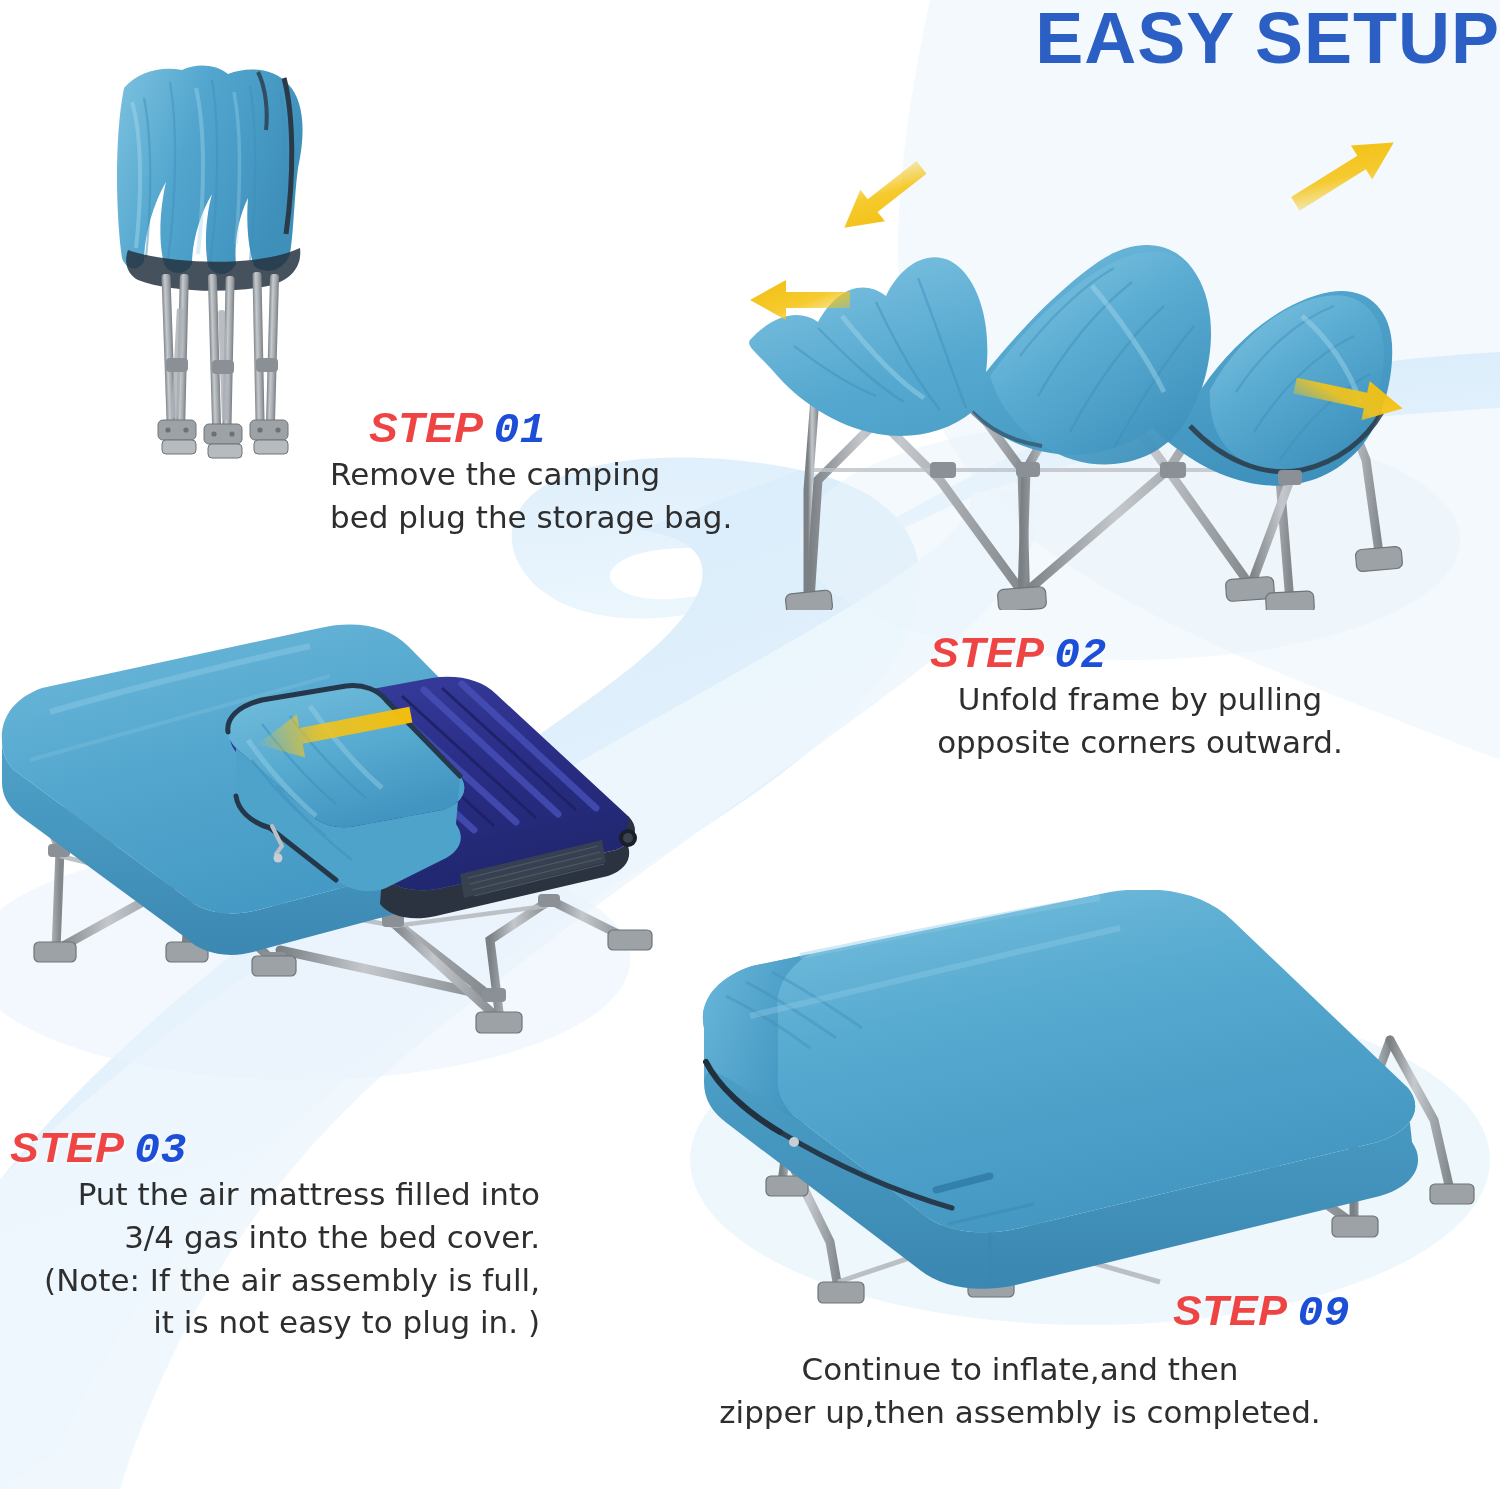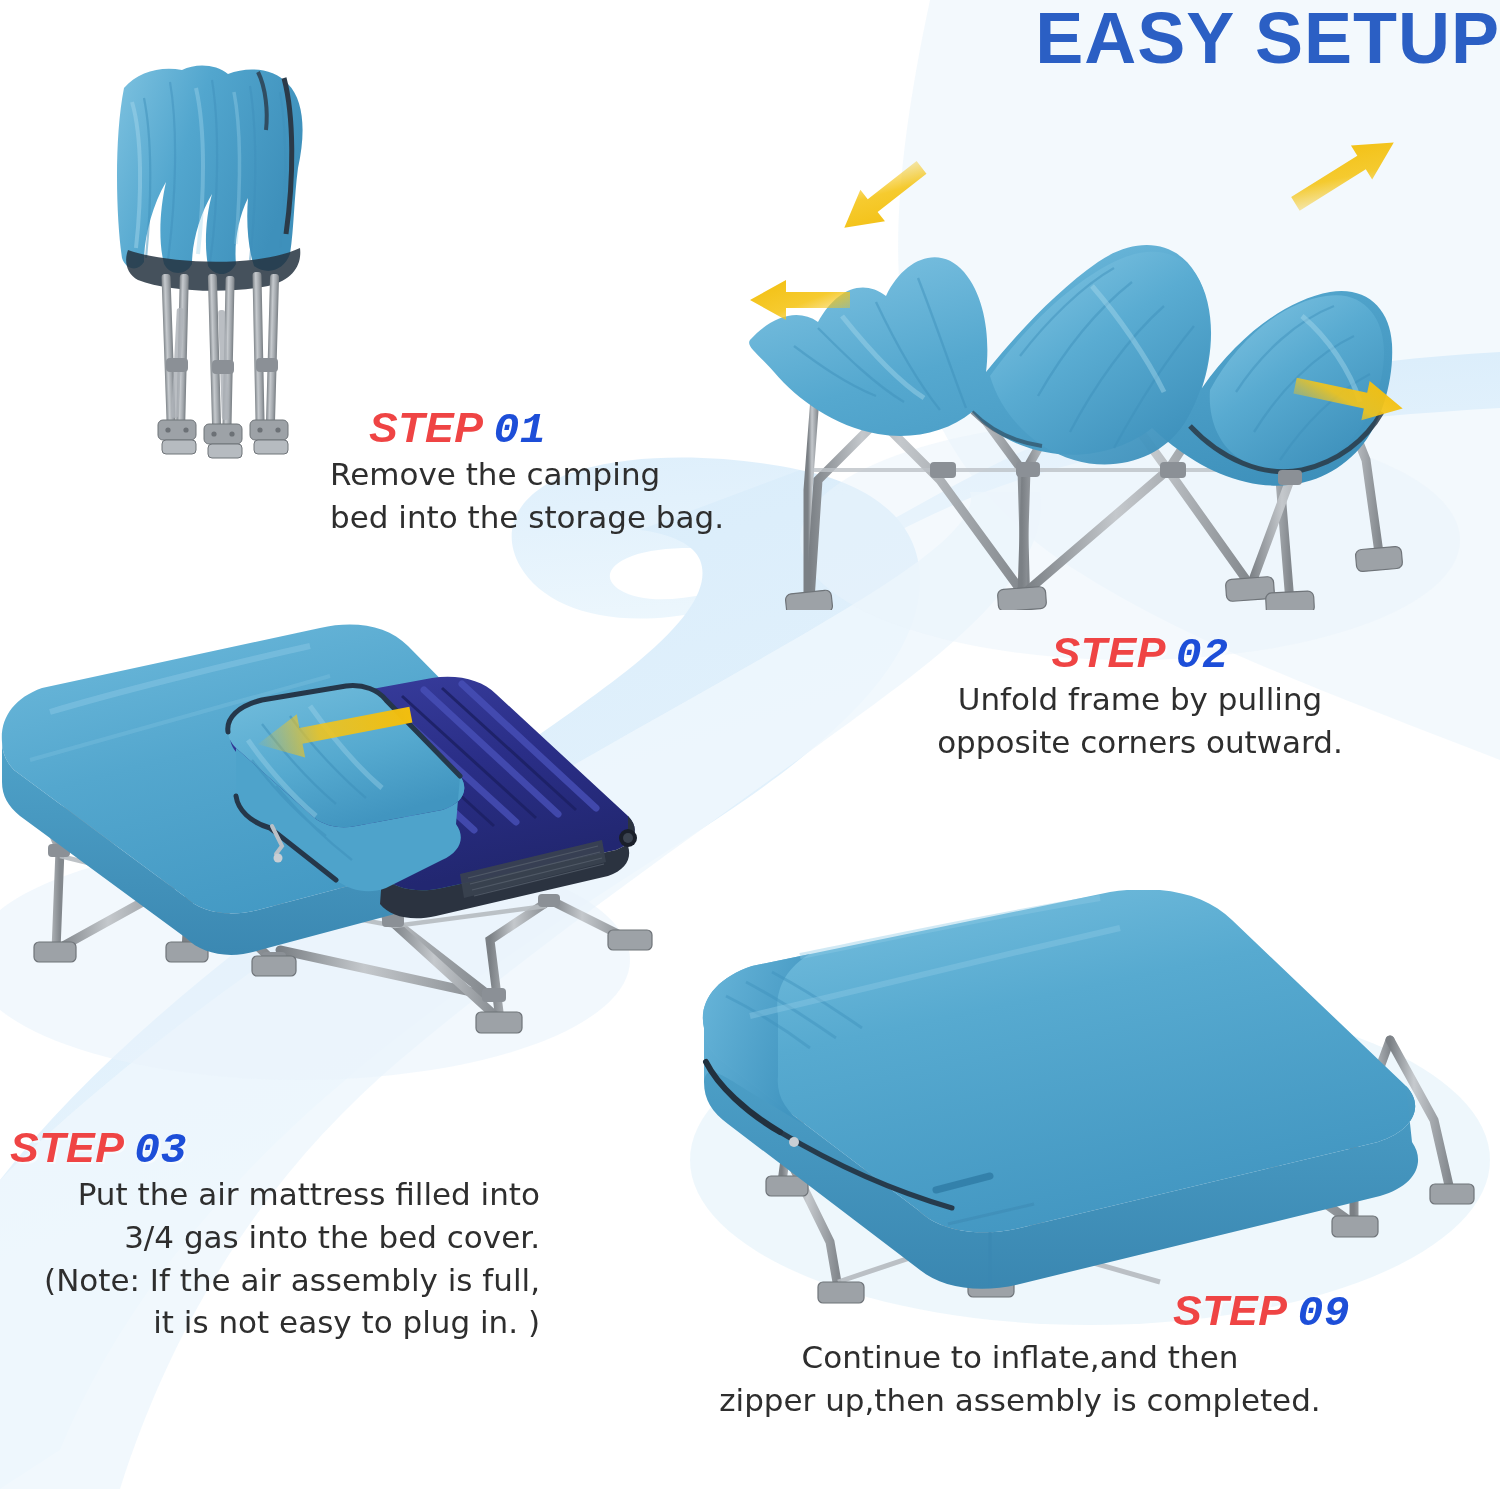--- a/index.html
+++ b/index.html
@@ -72,30 +72,30 @@
     line-height: 1.38;
     white-space: nowrap;
   }
 
   
   #step-01 { left: 330px; top: 405px; text-align: center; width: 220px; }
   #step-01 .step-head { text-align: right; padding-right: 4px; }
   #step-01 .step-desc { text-align: center; }
 
   #step-02 { left: 930px; top: 630px; width: 420px; }
-  #step-02 .step-head { text-align: center; }
+  #step-02 .step-head { text-align: left; }
   #step-02 .step-desc { text-align: center; }
 
   #step-03 { left: 10px; top: 1125px; width: 530px; }
   #step-03 .step-head { padding-right: 12px; }
   #step-03 .step-desc { text-align: right; }
 
   #step-04 { left: 690px; top: 1288px; width: 660px; }
   #step-04 .step-head { text-align: right; }
-  #step-04 .step-desc { text-align: center; }
+  #step-04 .step-desc { text-align: center; margin-top: 12px; }
 
   .desc-line { display: block; }
 
   
   .product {
     position: absolute;
     z-index: 20;
   }
   #prod-folded   { left: 108px; top: 58px;  width: 230px;  height: 405px; }
   #prod-unfold   { left: 690px; top: 140px; width: 720px;  height: 470px; }
@@ -250,21 +250,21 @@
       </g>
     </svg>
   </div>
 
   <div class="step-block" id="step-01">
     <div class="step-head">
       <span class="step-word">STEP</span><span class="step-num">01</span>
     </div>
     <div class="step-desc">
       <span class="desc-line">Remove the camping</span>
-      <span class="desc-line">bed into the storage bag.</span>
+      <span class="desc-line">bed plug the storage bag.</span>
     </div>
   </div>
 
   <div class="product" id="prod-unfold">
     <svg viewBox="0 0 720 470">
       <defs>
         <linearGradient id="drapeA" x1="0.1" y1="0" x2="0.9" y2="1">
           <stop offset="0%" stop-color="#7FC3E2"></stop>
           <stop offset="40%" stop-color="#55A8CF"></stop>
           <stop offset="100%" stop-color="#3C8FBA"></stop>

